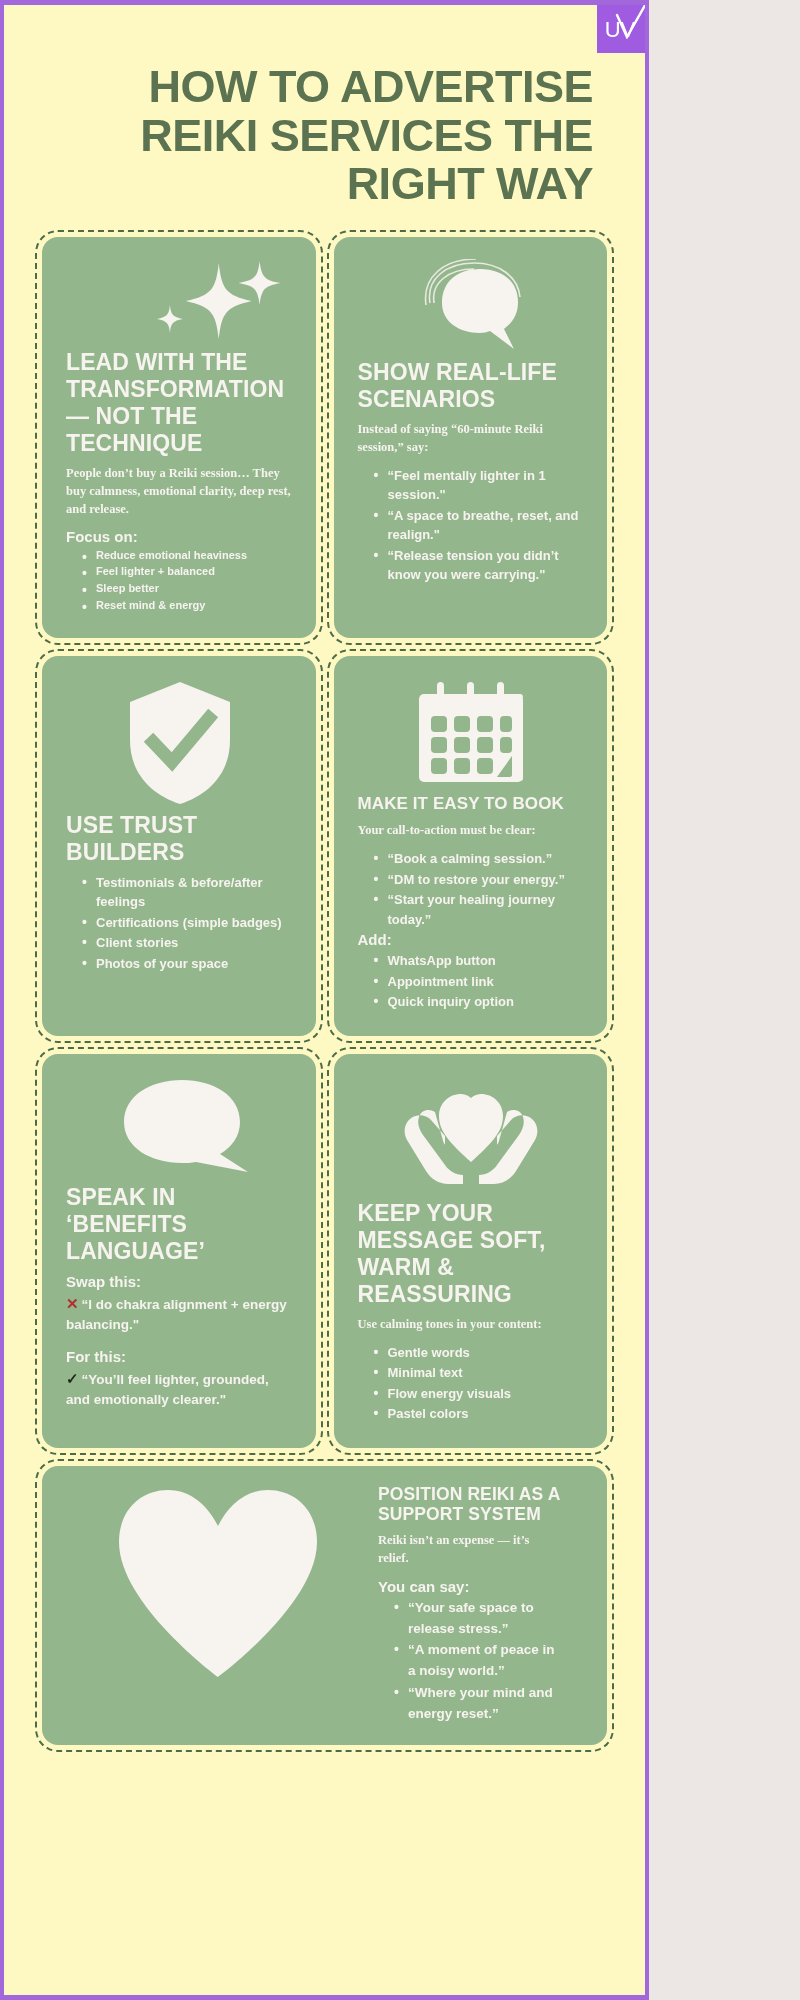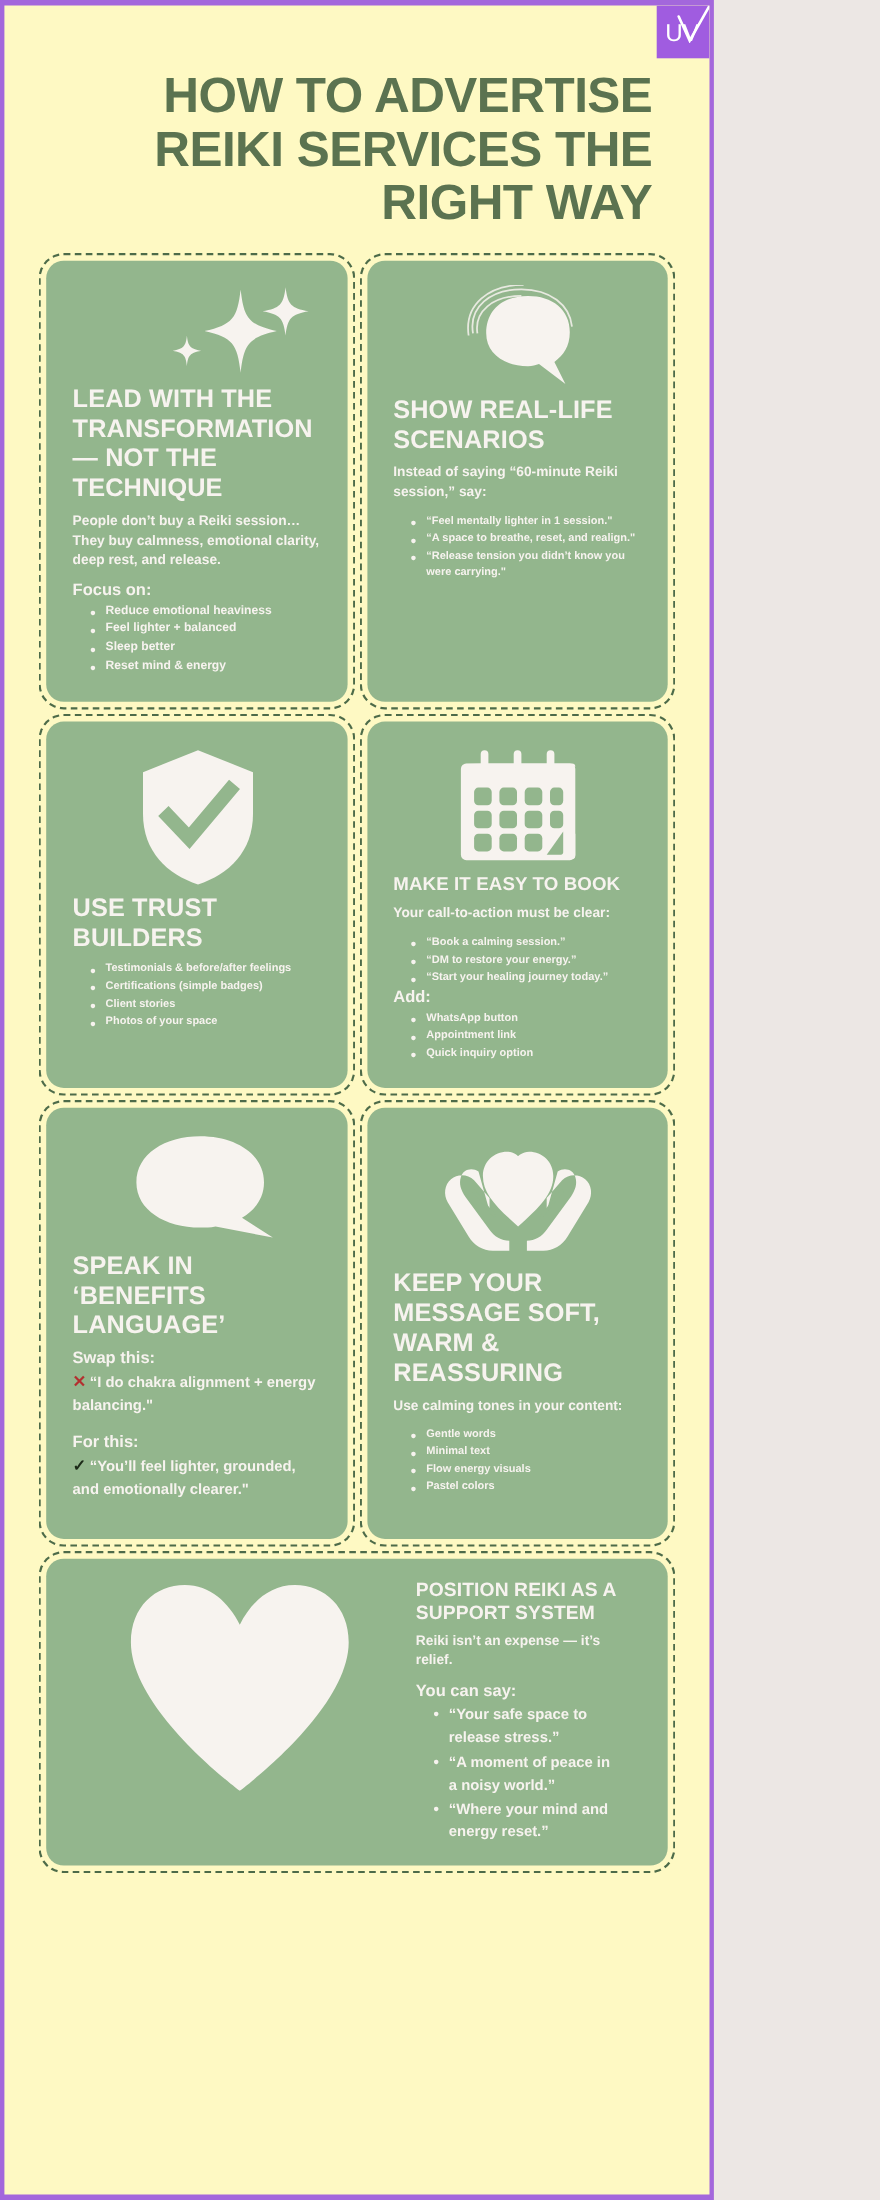--- a/index.html
+++ b/index.html
@@ -102,20 +102,21 @@
     text-transform: uppercase;
     letter-spacing: 0.1px;
     margin-bottom: 8px;
     color: #f7f3ef;
   }
   .card p.lead {
     font-size: 12.5px;
     font-weight: 700;
     line-height: 1.42;
     margin-bottom: 9px;
+    font-family: Liberation Serif, serif;
   }
   .card h3.sub {
     font-size: 15px;
     font-weight: 700;
     margin-bottom: 3px;
   }
   .card ul {
     list-style: none;
     padding-left: 16px;
     margin-bottom: 2px;
@@ -128,21 +129,21 @@
     padding-left: 14px;
     margin-bottom: 1px;
   }
   .card ul li::before {
     content: "\2022";
     position: absolute;
     left: 0;
     top: -1px;
     font-size: 14px;
   }
-  .card ul.lg li { font-size: 10px; line-height: 1.5; }
+  .card ul.lg li { font-size: 13px; line-height: 1.5; }
 
   .swap-line {
     font-size: 13.5px;
     font-weight: 700;
     line-height: 1.45;
     margin-bottom: 14px;
   }
   .mark-x { color: #b32f2f; font-size: 15px; font-weight: 700; margin-right: 3px; }
   .mark-check { color: #1c2a18; font-size: 15px; font-weight: 700; margin-right: 3px; }
 

